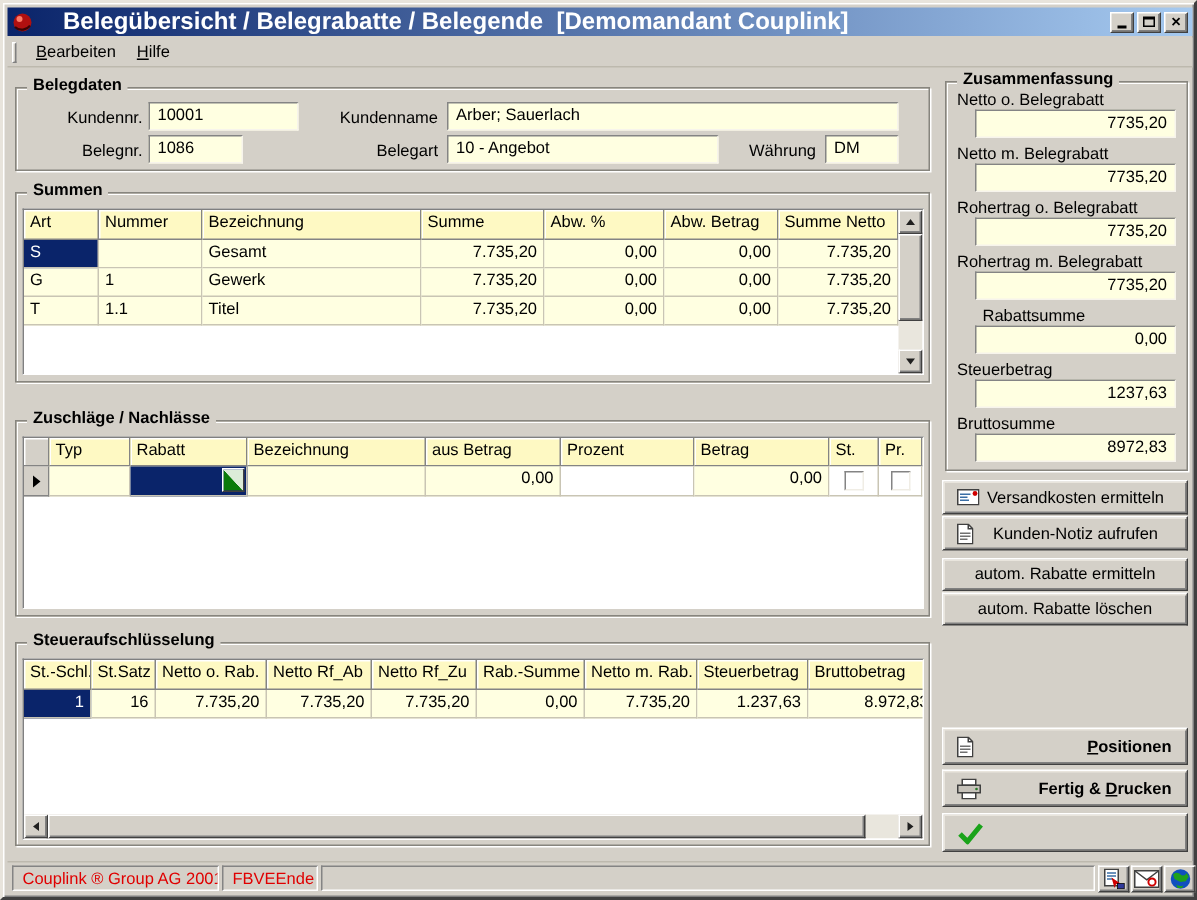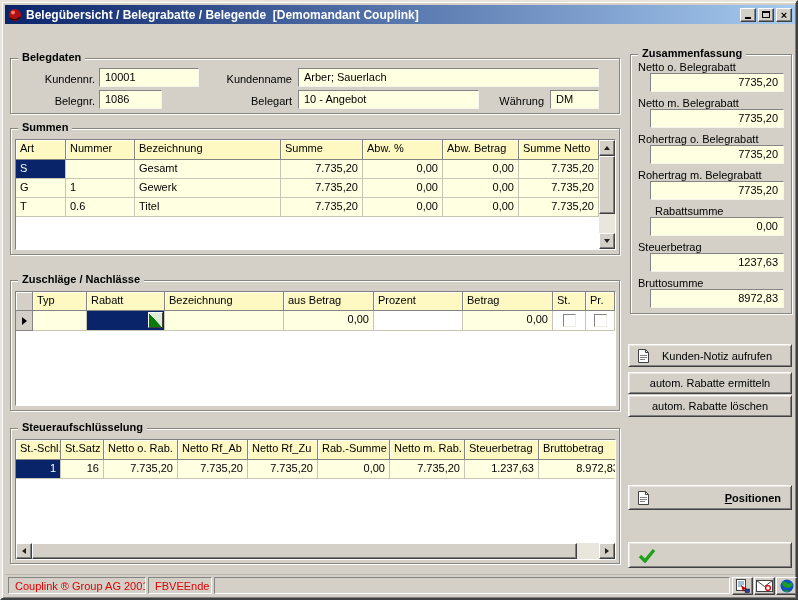--- a/index.html
+++ b/index.html
@@ -7,22 +7,22 @@
   body { font-family:"Liberation Sans", sans-serif; font-size:11px; color:#000; background:#d4d0c8; }
 
   .window { position:relative; width:798px; height:600px; background:#d4d0c8;
             border:2px solid; border-color:#e8e4dc #404040 #404040 #e8e4dc;
             box-shadow:inset 1px 1px 0 #fff, inset -1px -1px 0 #808080; }
 
   
   .titlebar { position:absolute; left:3px; top:3px; width:790px; height:19px;
               background:linear-gradient(to right,#0a246a,#a6caf0);
               display:flex; align-items:center; padding:0 3px; }
-  .title-text { color:#fff; font-weight:bold; font-size:12px; white-space:pre; flex:1;
-                overflow:hidden; margin-left:4px; }
+  .title-text { color:#fff; font-weight:bold; font-size:16px; white-space:pre; flex:1;
+                overflow:hidden; margin-left:20px; }
   .wbtn { width:16px; height:14px; background:#d4d0c8; border:1px solid; border-color:#fff #404040 #404040 #fff;
           box-shadow:inset -1px -1px 0 #808080; margin-left:2px; display:flex; align-items:center;
           justify-content:center; font-size:11px; font-weight:bold; line-height:10px; }
   .glyph-min { width:6px; height:2px; background:#000; margin-top:7px; }
   .glyph-max { width:8px; height:7px; border:1px solid #000; border-top:2px solid #000; }
 
   
   .menubar { position:absolute; left:3px; top:23px; width:790px; height:20px; background:#d4d0c8;
              display:flex; align-items:center; border-bottom:1px solid #bdb9ae; }
   .grip { width:3px; height:14px; border:1px solid; border-color:#fff #808080 #808080 #fff; margin:0 6px 0 3px; }
@@ -108,20 +108,25 @@
         <span class="glyph-min"></span>
       </span>
     <span class="wbtn">
         <span class="glyph-max"></span>
       </span>
     <span class="wbtn">
         <span>×</span>
       </span>
   </div>
 
+  <div class="menubar">
+    <span class="grip"></span>
+    <span class="menu-item"><span class="u">B</span><span>earbeiten</span></span>
+    <span class="menu-item"><span class="u">H</span><span>ilfe</span></span>
+  </div>
 
   <div class="group" style="left:8px;top:56px;width:610px;height:56px;">
     <span class="group-title">Belegdaten</span>
   </div>
   <span class="lbl r" style="left:20px;top:71px;width:73px;">Kundennr.</span>
   <div class="field" style="left:97px;top:66px;width:100px;">10001</div>
   <span class="lbl r" style="left:20px;top:93px;width:73px;">Belegnr.</span>
   <div class="field" style="left:97px;top:88px;width:63px;">1086</div>
   <span class="lbl r" style="left:206px;top:71px;width:84px;">Kundenname</span>
   <div class="field" style="left:296px;top:66px;width:301px;">Arber; Sauerlach</div>
@@ -156,21 +161,21 @@
       <span class="td" style="width:50px;">G</span>
       <span class="td" style="width:69px;">1</span>
       <span class="td" style="width:146px;">Gewerk</span>
       <span class="td num" style="width:82px;">7.735,20</span>
       <span class="td num" style="width:80px;">0,00</span>
       <span class="td num" style="width:76px;">0,00</span>
       <span class="td num" style="width:80px;">7.735,20</span>
     </div>
     <div class="trow" style="height:19px;">
       <span class="td" style="width:50px;">T</span>
-      <span class="td" style="width:69px;">0.6</span>
+      <span class="td" style="width:69px;">1.1</span>
       <span class="td" style="width:146px;">Titel</span>
       <span class="td num" style="width:82px;">7.735,20</span>
       <span class="td num" style="width:80px;">0,00</span>
       <span class="td num" style="width:76px;">0,00</span>
       <span class="td num" style="width:80px;">7.735,20</span>
     </div>
     <div class="vsb">
       <span class="sbtn" style="top:0;left:0;">
           <span class="tri-up"></span>
         </span>
@@ -266,20 +271,30 @@
   <div class="field num" style="left:648px;top:143px;width:134px;">7735,20</div>
   <span class="lbl" style="left:636px;top:167px;">Rohertrag m. Belegrabatt</span>
   <div class="field num" style="left:648px;top:179px;width:134px;">7735,20</div>
   <span class="lbl" style="left:636px;top:203px;margin-left:17px;">Rabattsumme</span>
   <div class="field num" style="left:648px;top:215px;width:134px;">0,00</div>
   <span class="lbl" style="left:636px;top:239px;">Steuerbetrag</span>
   <div class="field num" style="left:648px;top:251px;width:134px;">1237,63</div>
   <span class="lbl" style="left:636px;top:275px;">Bruttosumme</span>
   <div class="field num" style="left:648px;top:287px;width:134px;">8972,83</div>
 
+  <div class="btn" style="left:626px;top:318px;width:164px;height:23px;">
+    <span class="icon">
+      <svg width="15" height="11" viewBox="0 0 15 11">
+          <rect x="0.5" y="0.5" width="14" height="10" fill="#fff" stroke="#404040"></rect>
+          <path d="M2 3.5h7M2 5.5h5M2 7.5h6" stroke="#3a6ea5" stroke-width="1"></path>
+          <circle cx="12" cy="3" r="1.6" fill="#d00000"></circle>
+        </svg>
+    </span>
+    <span class="cap">Versandkosten ermitteln</span>
+  </div>
   <div class="btn" style="left:626px;top:342px;width:164px;height:23px;">
     <span class="icon">
       <svg width="11" height="14" viewBox="0 0 11 14">
           <path d="M0.5 0.5h7l3 3v10h-10z" fill="#fff" stroke="#404040"></path>
           <path d="M7.5 0.5v3h3" fill="none" stroke="#404040"></path>
           <path d="M2 6.5h7M2 8.5h7M2 10.5h5" stroke="#707070" stroke-width="0.9"></path>
         </svg>
     </span>
     <span class="cap">Kunden-Notiz aufrufen</span>
   </div>
@@ -292,20 +307,31 @@
           <path d="M0.5 0.5h7l3 3v10h-10z" fill="#fff" stroke="#404040"></path>
           <path d="M7.5 0.5v3h3" fill="none" stroke="#404040"></path>
           <path d="M2 6.5h7M2 8.5h7M2 10.5h5" stroke="#707070" stroke-width="0.9"></path>
         </svg>
     </span>
     <span class="cap"><span class="u">P</span><span>ositionen</span></span>
   </div>
 
   <div class="btn plain" style="left:626px;top:393px;width:164px;height:22px;">
     <span class="cap">autom. Rabatte löschen</span>
+  </div>
+  <div class="btn strong" style="left:626px;top:511px;width:164px;height:25px;">
+    <span class="icon">
+      <svg width="16" height="14" viewBox="0 0 16 14">
+          <rect x="3.5" y="0.5" width="9" height="4" fill="#fff" stroke="#404040"></rect>
+          <rect x="0.5" y="4.5" width="15" height="5" fill="#c6c2ba" stroke="#404040"></rect>
+          <rect x="3.5" y="9.5" width="9" height="4" fill="#fff" stroke="#404040"></rect>
+          <circle cx="13" cy="7" r="0.9" fill="#2a7a2a"></circle>
+        </svg>
+    </span>
+    <span class="cap"><span class="pre">Fertig &amp; </span><span class="u">D</span><span>rucken</span></span>
   </div>
   <div class="btn strong" style="left:626px;top:540px;width:164px;height:26px;">
     <span class="icon">
       <svg width="18" height="15" viewBox="0 0 18 15">
           <path d="M2 8l5 5L16 2" fill="none" stroke="#1aa31a" stroke-width="3.4"></path>
         </svg>
     </span>
   </div>
 
   <div class="statusbar">

